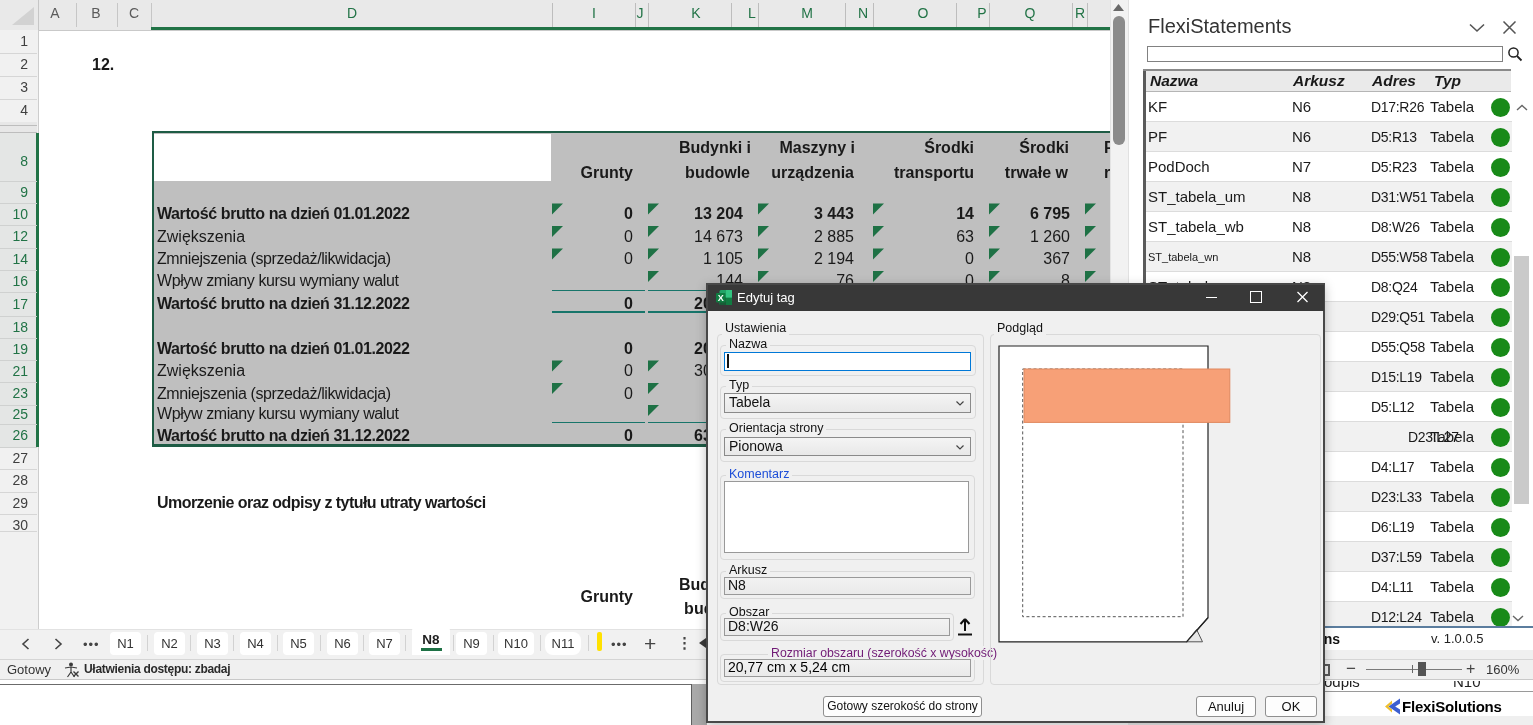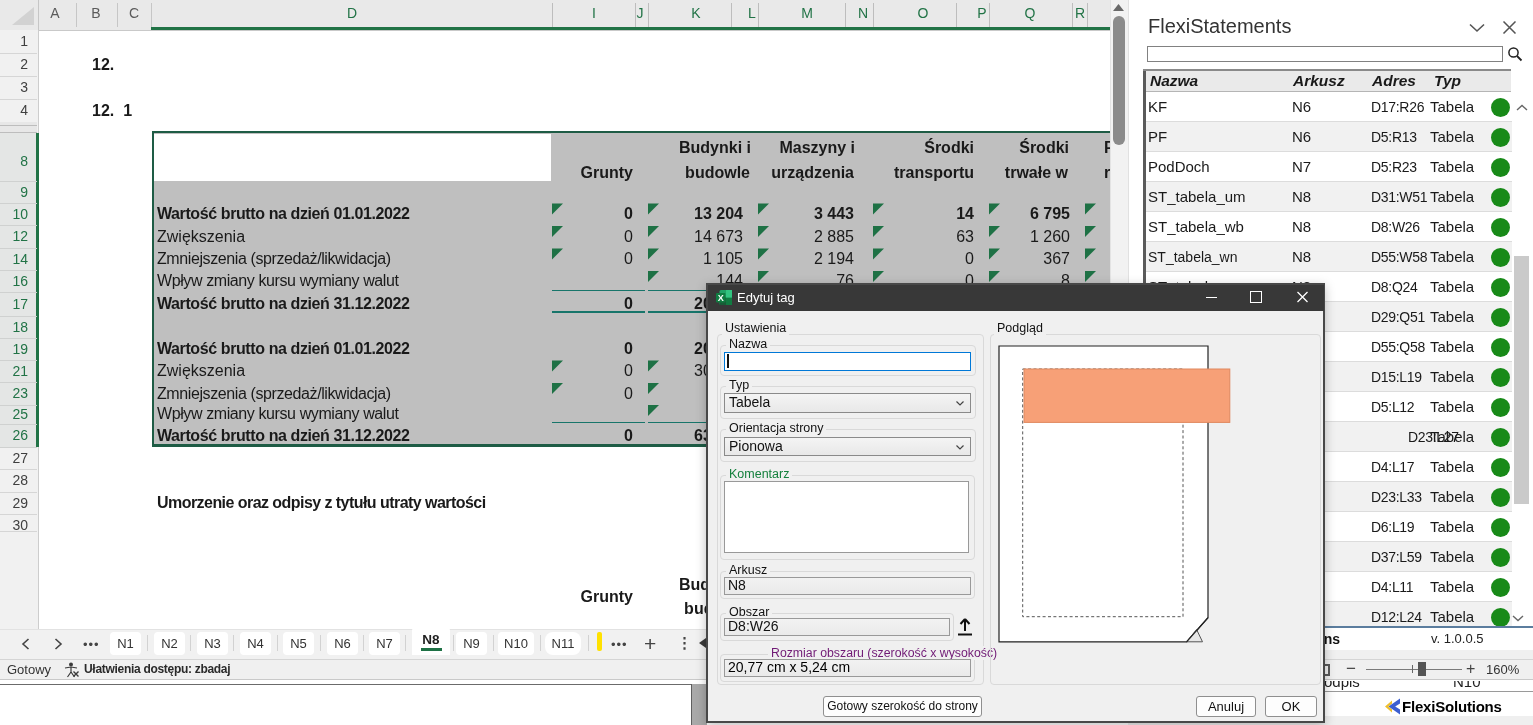--- a/index.html
+++ b/index.html
@@ -98,21 +98,20 @@
 <div class="ab" style="left:0;top:382px;width:37px;height:1px;background:#cfd1d0"></div>
 <div class="ab" style="left:0;top:405px;width:37px;height:1px;background:#cfd1d0"></div>
 <div class="ab" style="left:0;top:424px;width:37px;height:1px;background:#cfd1d0"></div>
 <div class="ab" style="left:0;top:447px;width:37px;height:1px;background:#cfd1d0"></div>
 <div class="ab" style="left:0;top:469px;width:37px;height:1px;background:#d6d6d6"></div>
 <div class="ab" style="left:0;top:492px;width:37px;height:1px;background:#d6d6d6"></div>
 <div class="ab" style="left:0;top:514px;width:37px;height:1px;background:#d6d6d6"></div>
 <div class="ab" style="left:0;top:531px;width:37px;height:1px;background:#d6d6d6"></div>
 
 <div class="ab b" style="left:92px;top:53px;width:400px;height:23px;line-height:23px;font-size:16px">12.</div>
-<div class="ab b" style="left:92px;top:99px;width:400px;height:23px;line-height:23px;font-size:16px">12.&nbsp; 1</div>
 
 <div class="ab" style="left:151.5px;top:131px;width:958.5px;height:316px;background:#bfbfbf;border-left:2.5px solid #1e5c45;border-top:2.5px solid #1e5c45;border-bottom:3px solid #1e5c45;box-sizing:border-box"></div>
 <div class="ab" style="left:154px;top:133.5px;width:397px;height:47.5px;background:#fff"></div>
 
 <div class="ab rt b" style="left:751px;top:139px;font-size:16px">Budynki i</div>
 <div class="ab rt b" style="left:855px;top:139px;font-size:16px">Maszyny i</div>
 <div class="ab rt b" style="left:974px;top:139px;font-size:16px">Środki</div>
 <div class="ab rt b" style="left:1069px;top:139px;font-size:16px">Środki</div>
 <div class="ab" style="left:1095px;top:139px;width:15px;height:50px;overflow:hidden">
       <span class="b" style="position:absolute;left:9px;top:0;font-size:16px">Po</span>
@@ -337,21 +336,21 @@
       <div class="ab" style="left:1371px;top:182px;height:30px;line-height:30px;font-size:14px;letter-spacing:-0.3px">D31:W51</div>
       <div class="ab" style="left:1430px;top:182px;height:30px;line-height:30px;font-size:15px">Tabela</div>
       <div class="ab" style="left:1491px;top:187.5px;width:19px;height:19px;border-radius:50%;background:#188a18"></div>
       <div class="ab" style="left:1145.5px;top:212px;width:366px;height:30px;background:#ffffff;border-bottom:1px solid #dcdcdc;box-sizing:border-box;overflow:hidden"></div>
       <div class="ab" style="left:1148px;top:212px;height:30px;line-height:30px;font-size:15px">ST_tabela_wb</div>
       <div class="ab" style="left:1292px;top:212px;height:30px;line-height:30px;font-size:15px">N8</div>
       <div class="ab" style="left:1371px;top:212px;height:30px;line-height:30px;font-size:14px;letter-spacing:-0.3px">D8:W26</div>
       <div class="ab" style="left:1430px;top:212px;height:30px;line-height:30px;font-size:15px">Tabela</div>
       <div class="ab" style="left:1491px;top:217.5px;width:19px;height:19px;border-radius:50%;background:#188a18"></div>
       <div class="ab" style="left:1145.5px;top:242px;width:366px;height:30px;background:#f1f1f1;border-bottom:1px solid #dcdcdc;box-sizing:border-box;overflow:hidden"></div>
-      <div class="ab" style="left:1148px;top:242px;height:48px;line-height:30px;font-size:14px">ST_tabela_wn</div>
+      <div class="ab" style="left:1148px;top:242px;height:48px;line-height:30px;font-size:11px">ST_tabela_wn</div>
       <div class="ab" style="left:1292px;top:242px;height:30px;line-height:30px;font-size:15px">N8</div>
       <div class="ab" style="left:1371px;top:242px;height:30px;line-height:30px;font-size:14px;letter-spacing:-0.3px">D55:W58</div>
       <div class="ab" style="left:1430px;top:242px;height:30px;line-height:30px;font-size:15px">Tabela</div>
       <div class="ab" style="left:1491px;top:247.5px;width:19px;height:19px;border-radius:50%;background:#188a18"></div>
       <div class="ab" style="left:1145.5px;top:272px;width:366px;height:30px;background:#ffffff;border-bottom:1px solid #dcdcdc;box-sizing:border-box;overflow:hidden"></div>
       <div class="ab" style="left:1148px;top:272px;height:30px;line-height:30px;font-size:15px">ST_tabela_a</div>
       <div class="ab" style="left:1292px;top:272px;height:30px;line-height:30px;font-size:15px">N8</div>
       <div class="ab" style="left:1371px;top:272px;height:30px;line-height:30px;font-size:14px;letter-spacing:-0.3px">D8:Q24</div>
       <div class="ab" style="left:1430px;top:272px;height:30px;line-height:30px;font-size:15px">Tabela</div>
       <div class="ab" style="left:1491px;top:277.5px;width:19px;height:19px;border-radius:50%;background:#188a18"></div>
@@ -487,21 +486,21 @@
 
 <div class="ab" style="left:719.5px;top:429px;width:254px;height:31px;border:1px solid #d9d9d9;border-radius:4px;background:#f0f0f0"></div>
 <div class="ab" style="left:726px;top:421px;padding:0 3px;background:#f0f0f0;font-size:12.5px;color:#111">Orientacja strony</div>
 <div class="ab" style="left:723.5px;top:436.5px;width:247px;height:19.5px;background:linear-gradient(#f4f4f4,#e8e8e8);border:1px solid #8a8a8a;box-sizing:border-box"></div>
 <div class="ab" style="left:729px;top:436.5px;height:19.5px;line-height:19px;font-size:14px;color:#111">Pionowa</div>
 <svg class="ab" style="left:955px;top:443.5px" width="10" height="7">
       <path d="M1.5,1.5 L5,5 L8.5,1.5" stroke="#444" stroke-width="1.2" fill="none"></path>
     </svg>
 
 <div class="ab" style="left:720px;top:475px;width:253px;height:83px;border:1px solid #d9d9d9;border-radius:4px;background:#f0f0f0"></div>
-<div class="ab" style="left:726px;top:467px;padding:0 3px;background:#f0f0f0;font-size:12.5px;color:#15803d">Komentarz</div>
+<div class="ab" style="left:726px;top:467px;padding:0 3px;background:#f0f0f0;font-size:12.5px;color:#1d4ed8">Komentarz</div>
 <div class="ab" style="left:724px;top:481px;width:245px;height:72px;background:#fff;border:1px solid #999;box-sizing:border-box"></div>
 
 <div class="ab" style="left:720px;top:571px;width:253px;height:26px;border:1px solid #d9d9d9;border-radius:4px;background:#f0f0f0"></div>
 <div class="ab" style="left:726px;top:563px;padding:0 3px;background:#f0f0f0;font-size:12.5px;color:#111">Arkusz</div>
 <div class="ab" style="left:723.5px;top:576.5px;width:247px;height:18px;background:linear-gradient(#f2f2f2,#eaeaea);border:1px solid #999;box-sizing:border-box"></div>
 <div class="ab" style="left:728px;top:576.5px;height:18px;line-height:17px;font-size:14px;color:#111">N8</div>
 
 <div class="ab" style="left:720px;top:613px;width:232px;height:26px;border:1px solid #d9d9d9;border-radius:4px;background:#f0f0f0"></div>
 <div class="ab" style="left:726px;top:605px;padding:0 3px;background:#f0f0f0;font-size:12.5px;color:#111">Obszar</div>
 <div class="ab" style="left:723.5px;top:618px;width:226px;height:18px;background:linear-gradient(#f2f2f2,#eaeaea);border:1px solid #999;box-sizing:border-box"></div>

